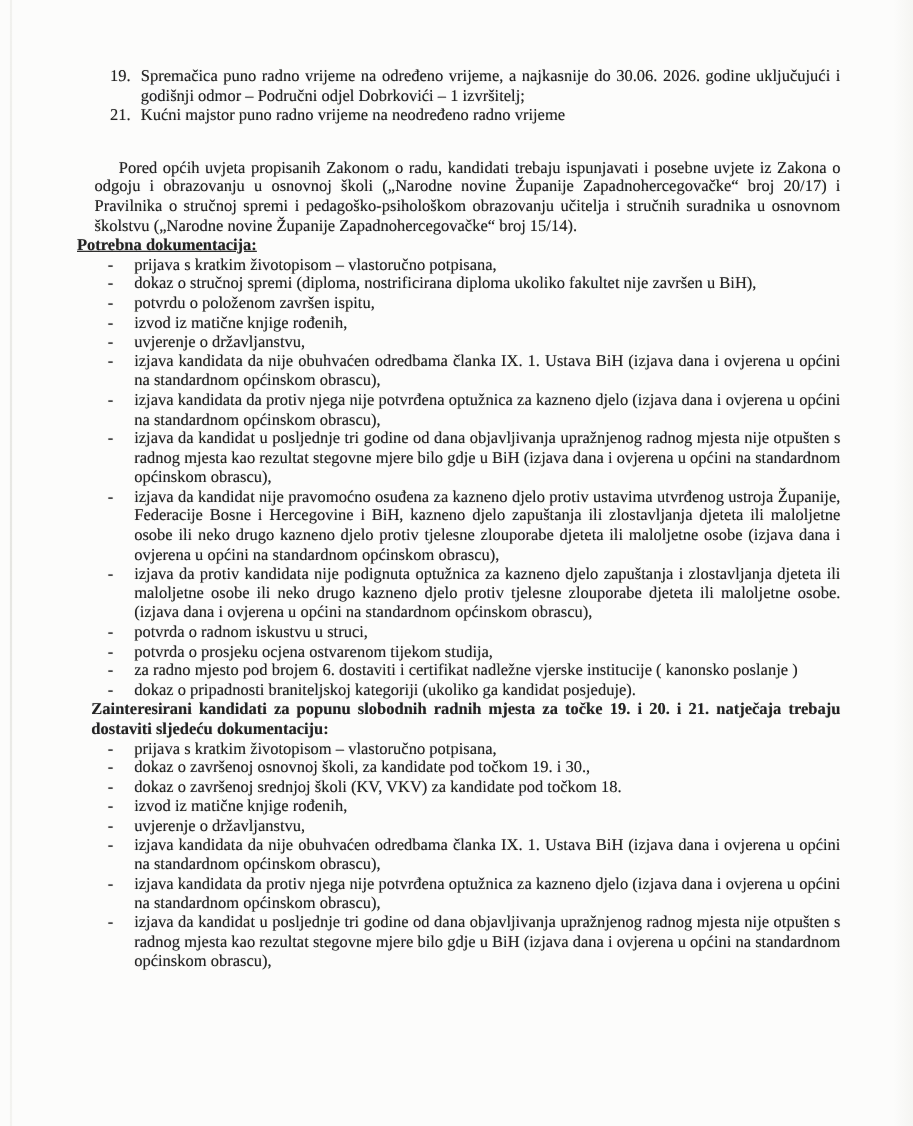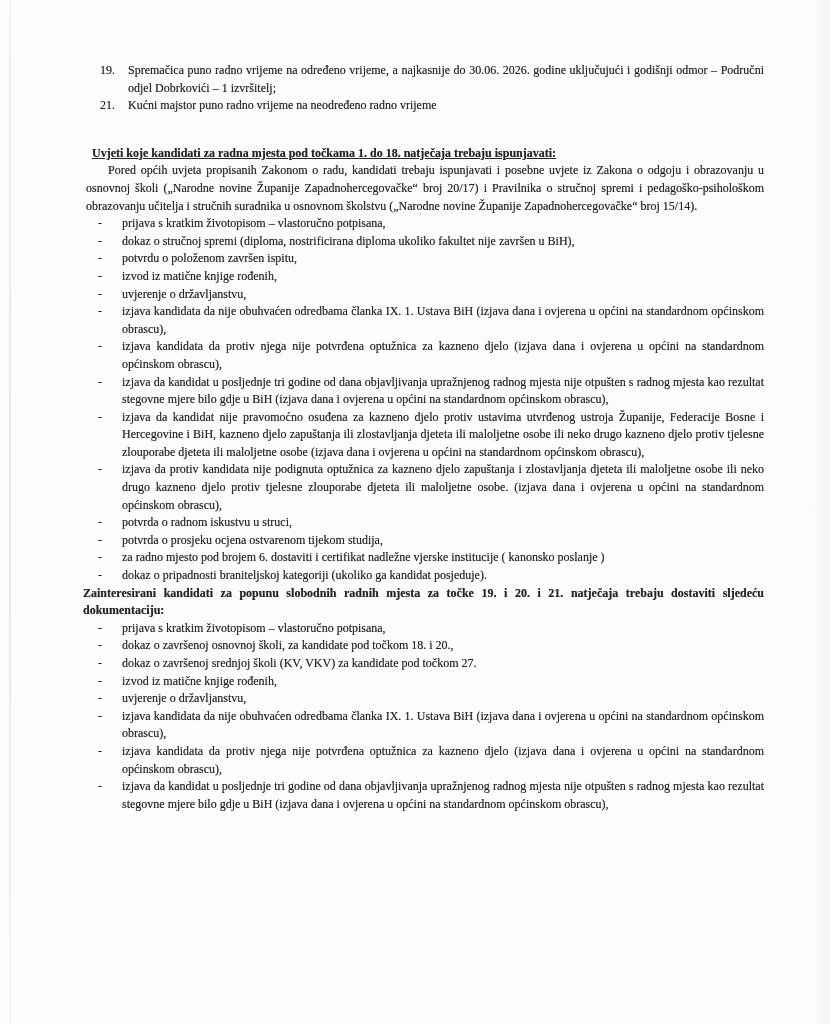--- a/index.html
+++ b/index.html
@@ -14,21 +14,21 @@
   .scan-edge {
     position:absolute; left:9px; top:0; bottom:0; width:2px;
     background:linear-gradient(#f1f1ee, #e6e6e2, #f3f3f0);
   }
   .scan-shade {
     position:absolute; right:0; top:0; bottom:0; width:18px;
     background:linear-gradient(to right, rgba(250,250,248,0), rgba(240,240,236,.6));
   }
   .page {
     position:absolute; top:62px; left:70px; width:694px;
-    font-size:12px; line-height:17.6px;
+    font-size:15px; line-height:17.6px;
     text-align:justify;
     text-shadow:0 0 0.7px rgba(40,40,40,.5);
   }
   
   .numlist { list-style:none; margin-bottom:30px; }
   .numitem { display:flex; }
   .numitem .num { flex:0 0 28px; margin-left:30px; }
   .numitem .txt { flex:1 1 auto; text-align:justify; }
   
   .h-bold-underline {
@@ -59,24 +59,24 @@
         <span class="txt">Spremačica puno radno vrijeme na određeno vrijeme, a najkasnije do 30.06. 2026. godine uključujući i godišnji odmor – Područni odjel Dobrkovići – 1 izvršitelj;</span>
       </li>
 
 
       <li class="numitem">
         <span class="num">21.</span>
         <span class="txt">Kućni majstor puno radno vrijeme na neodređeno radno vrijeme</span>
       </li>
     </ol>
 
-  <p class="h-bold-underline indent-22">Uvjeti koje kandidati za radna mjesta pod točkama 1. do 18. natječaja trebaju ispunjavati:</p>
 
   <p class="para-first-indent">Pored općih uvjeta propisanih Zakonom o radu, kandidati trebaju ispunjavati i posebne uvjete iz Zakona o odgoju i obrazovanju u osnovnoj školi („Narodne novine Županije Zapadnohercegovačke“ broj 20/17) i Pravilnika o stručnoj spremi i pedagoško-psihološkom obrazovanju učitelja i stručnih suradnika u osnovnom školstvu („Narodne novine Županije Zapadnohercegovačke“ broj 15/14).</p>
 
+  <p class="h-bold-underline">Potrebna dokumentacija:</p>
 
 
   <ul class="dashlist">
 
       <li class="dashitem">
         <span class="dash">-</span>
         <span class="txt">prijava s kratkim životopisom – vlastoručno potpisana,</span>
       </li>
 
       <li class="dashitem">
@@ -150,26 +150,26 @@
 
   <ul class="dashlist">
 
       <li class="dashitem">
         <span class="dash">-</span>
         <span class="txt">prijava s kratkim životopisom – vlastoručno potpisana,</span>
       </li>
 
       <li class="dashitem">
         <span class="dash">-</span>
-        <span class="txt">dokaz o završenoj osnovnoj školi, za kandidate pod točkom 18. i 20.,</span>
+        <span class="txt">dokaz o završenoj osnovnoj školi, za kandidate pod točkom 19. i 30.,</span>
       </li>
 
       <li class="dashitem">
         <span class="dash">-</span>
-        <span class="txt">dokaz o završenoj srednjoj školi (KV, VKV) za kandidate pod točkom 27.</span>
+        <span class="txt">dokaz o završenoj srednjoj školi (KV, VKV) za kandidate pod točkom 18.</span>
       </li>
 
       <li class="dashitem">
         <span class="dash">-</span>
         <span class="txt">izvod iz matične knjige rođenih,</span>
       </li>
 
       <li class="dashitem">
         <span class="dash">-</span>
         <span class="txt">uvjerenje o državljanstvu,</span>

